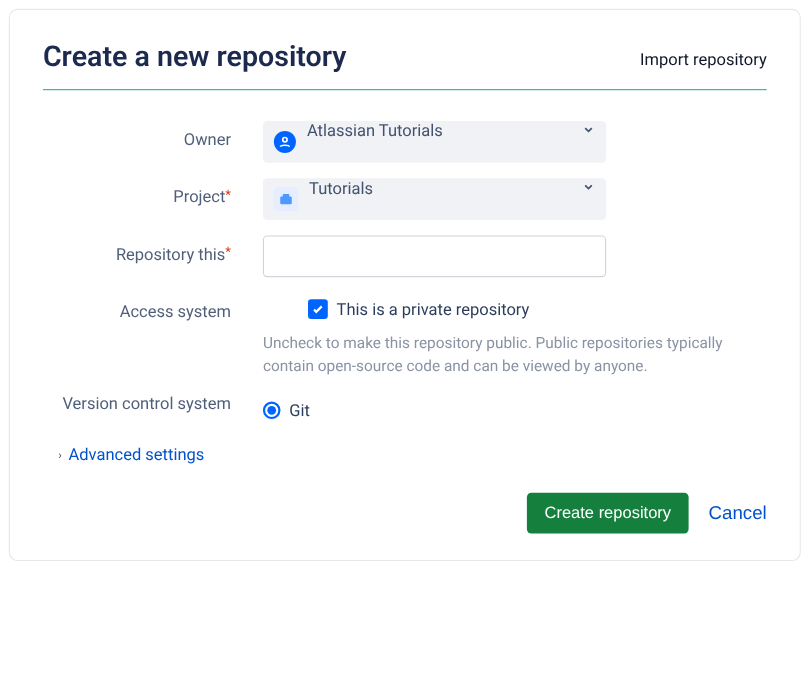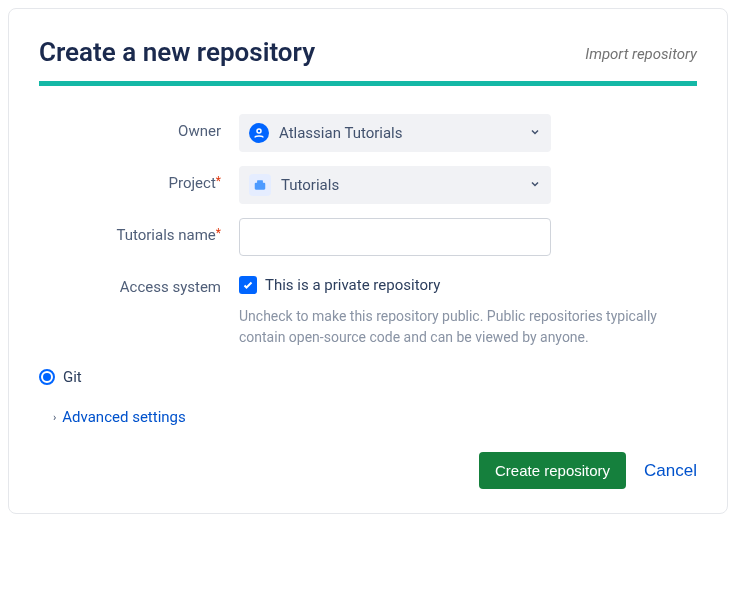--- a/index.html
+++ b/index.html
@@ -12,57 +12,55 @@
       width: 720px;
       border: 1px solid #e5e7eb;
       border-radius: 8px;
       padding: 28px 30px 24px 30px;
       background: #fff;
     }
     .header {
       display: flex;
       justify-content: space-between;
       align-items: flex-end;
-      border-bottom: 5px solid #14b8a6;
+      border-bottom: 1px solid #14b8a6;
       padding-bottom: 14px;
       margin-bottom: 28px;
     }
     .title {
       font-size: 26px;
       font-weight: 600;
       color: #1b2a4e;
     }
     .import-link {
-      color: #737373;
+      color: #0f172a;
       font-size: 15px;
       cursor: pointer;
       padding-bottom: 4px;
-      font-style: italic;
     }
     .form-row {
       display: flex;
       align-items: flex-start;
       margin-bottom: 14px;
     }
     .form-label {
       width: 200px;
       text-align: right;
-      padding-right: 18px;
+      padding-right: 29px;
       color: #505f79;
       font-size: 15px;
       padding-top: 8px;
       flex-shrink: 0;
       line-height: 1.3;
     }
     .form-label.two-line { padding-top: 0; }
     .req { color: #de350b; font-size: 12px; vertical-align: top; }
     .form-control { flex: 1; max-width: 312px; }
     .select {
       display: flex;
-      align-items: center;
       background: #f1f2f5;
       border-radius: 4px;
       height: 38px;
       padding: 0 10px;
       cursor: pointer;
       color: #42526e;
       font-size: 15px;
       position: relative;
     }
     .select .chev {
@@ -92,20 +90,21 @@
       border-radius: 4px;
       padding: 0 10px;
       font-size: 15px;
       background: #fff;
     }
     .checkbox-row {
       display: flex;
       align-items: flex-start;
       gap: 8px;
       padding-top: 6px;
+      margin-left: 41px;
     }
     .cb {
       width: 18px; height: 18px; border-radius: 3px;
       background: #0065ff;
       display: inline-flex; align-items: center; justify-content: center;
       cursor: pointer;
     }
     .cb svg { display: block; }
     .cb-label { color: #2c3e5d; font-size: 15px; }
     .helptext {
@@ -215,21 +214,21 @@
               <path d="M6 9l6 6 6-6"></path>
             </svg>
         </span>
       </div>
     </div>
   </div>
 
   
   <div class="form-row">
     <div class="form-label">
-      <span>Tutorials name</span><span class="req">*</span>
+      <span>Repository this</span><span class="req">*</span>
     </div>
     <div class="form-control">
       <input type="text" class="text-input" value="" style="">
     </div>
   </div>
 
   
   <div class="form-row">
     <div class="form-label">Access system</div>
     <div class="form-control" style="max-width: none;">
@@ -242,20 +241,21 @@
         <span class="cb-label">This is a private repository</span>
       </div>
       <div class="helptext">Uncheck to make this repository public. Public repositories typically contain open-source code and can be viewed by anyone.</div>
     </div>
   </div>
 
   
 
   
   <div class="form-row" style="margin-bottom:6px;">
+    <div class="form-label two-line">Version control system</div>
     <div class="form-control">
       <div class="radio-group">
         <div class="radio-row">
           <span class="radio checked">
               <span class="dot"></span>
             </span>
           <span class="radio-label">Git</span>
         </div>
       </div>
     </div>

